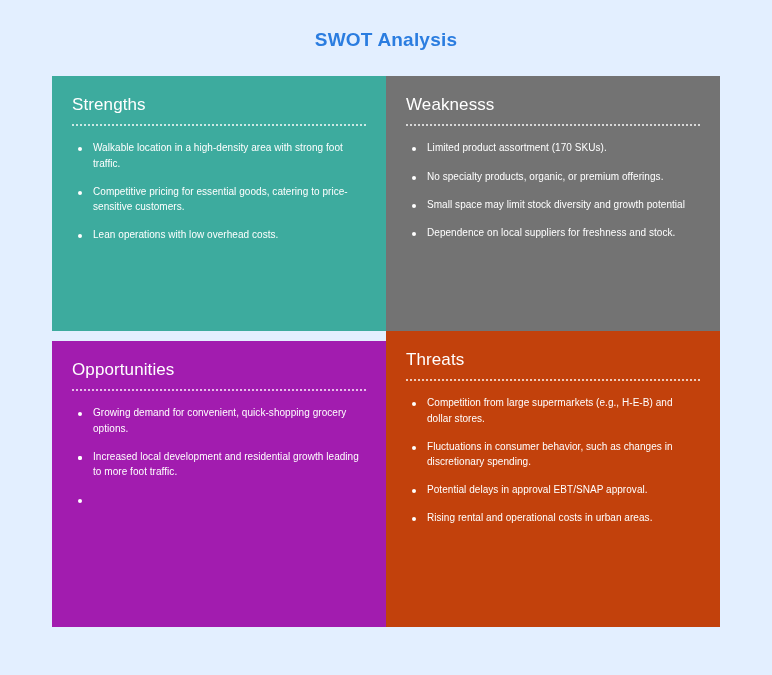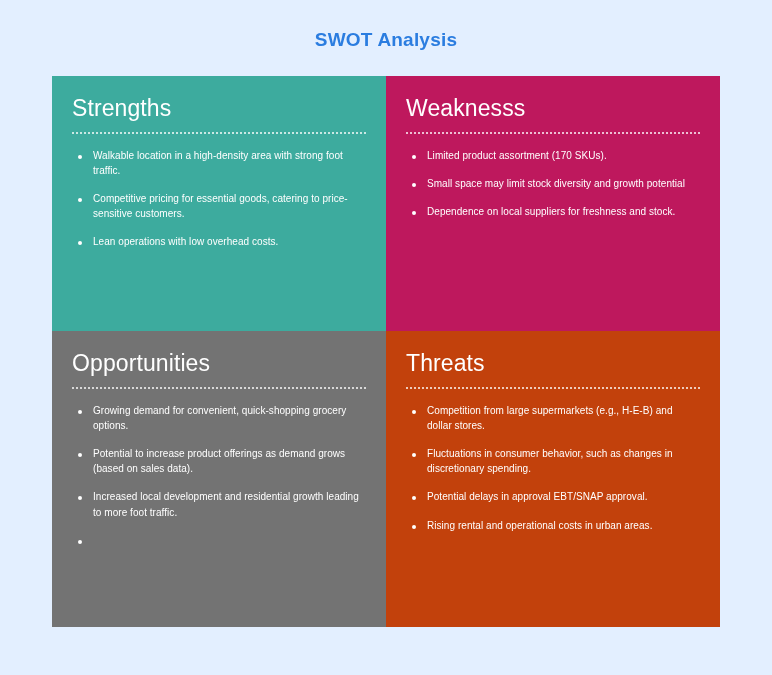--- a/index.html
+++ b/index.html
@@ -39,26 +39,26 @@
     grid-template-columns: 334px 334px;
     grid-template-rows: 255px 296px;
   }
   .quadrant {
     position: relative;
     box-sizing: border-box;
     padding: 19px 20px 0 20px;
     overflow: hidden;
   }
   .q-strengths   { background: #3dab9e; }
-  .q-weaknesses  { background: #be185d; }
-  .q-opportunities { background: #737373; }
+  .q-weaknesses  { background: #737373; }
+  .q-opportunities { background: #a21caf; margin-top: 10px; }
   .q-threats     { background: #c2410c; }
 
   .q-heading {
-    font-size: 23px;
+    font-size: 17px;
     font-weight: normal;
     color: #ffffff;
     line-height: 1.2;
     margin: 0 0 9px 0;
     letter-spacing: 0.1px;
   }
   .q-divider {
     height: 0;
     border-top: 2px dotted rgba(255,255,255,0.72);
     margin: 0 0 14px 0;
@@ -121,40 +121,43 @@
     <div class="quadrant q-weaknesses">
       <div class="q-heading">Weaknesss</div>
       <div class="q-divider"></div>
       <ul class="q-list">
         <li class="q-item">
           <span class="q-bullet"></span>
           <span>Limited product assortment (170 SKUs).</span>
         </li>
         <li class="q-item">
           <span class="q-bullet"></span>
+          <span>No specialty products, organic, or premium offerings.</span>
+        </li>
+        <li class="q-item">
+          <span class="q-bullet"></span>
           <span>Small space may limit stock diversity and growth potential</span>
         </li>
         <li class="q-item">
           <span class="q-bullet"></span>
           <span>Dependence on local suppliers for freshness and stock.</span>
         </li>
       </ul>
     </div>
 
     <div class="quadrant q-opportunities">
       <div class="q-heading">Opportunities</div>
       <div class="q-divider"></div>
       <ul class="q-list">
         <li class="q-item">
           <span class="q-bullet"></span>
           <span>Growing demand for convenient, quick-shopping grocery options.</span>
         </li>
         <li class="q-item">
           <span class="q-bullet"></span>
-          <span>Potential to increase product offerings as demand grows (based on sales data).</span>
         </li>
         <li class="q-item">
           <span class="q-bullet"></span>
           <span>Increased local development and residential growth leading to more foot traffic.</span>
         </li>
         <li class="q-item">
           <span class="q-bullet"></span>
         </li>
       </ul>
     </div>

